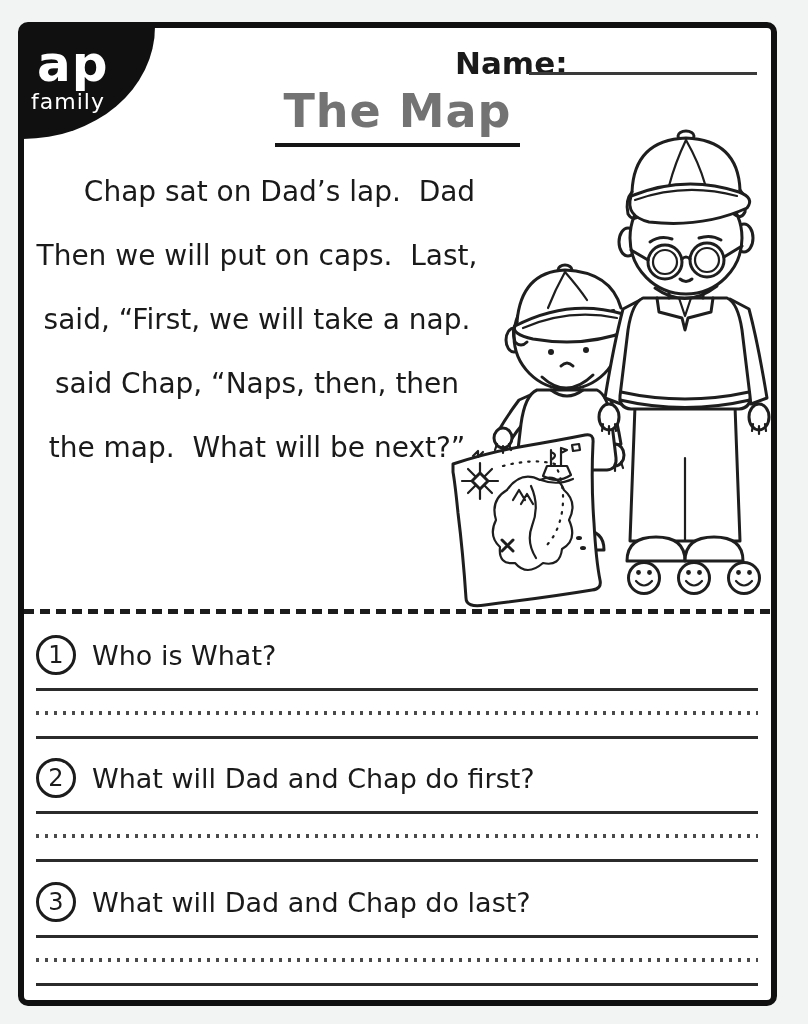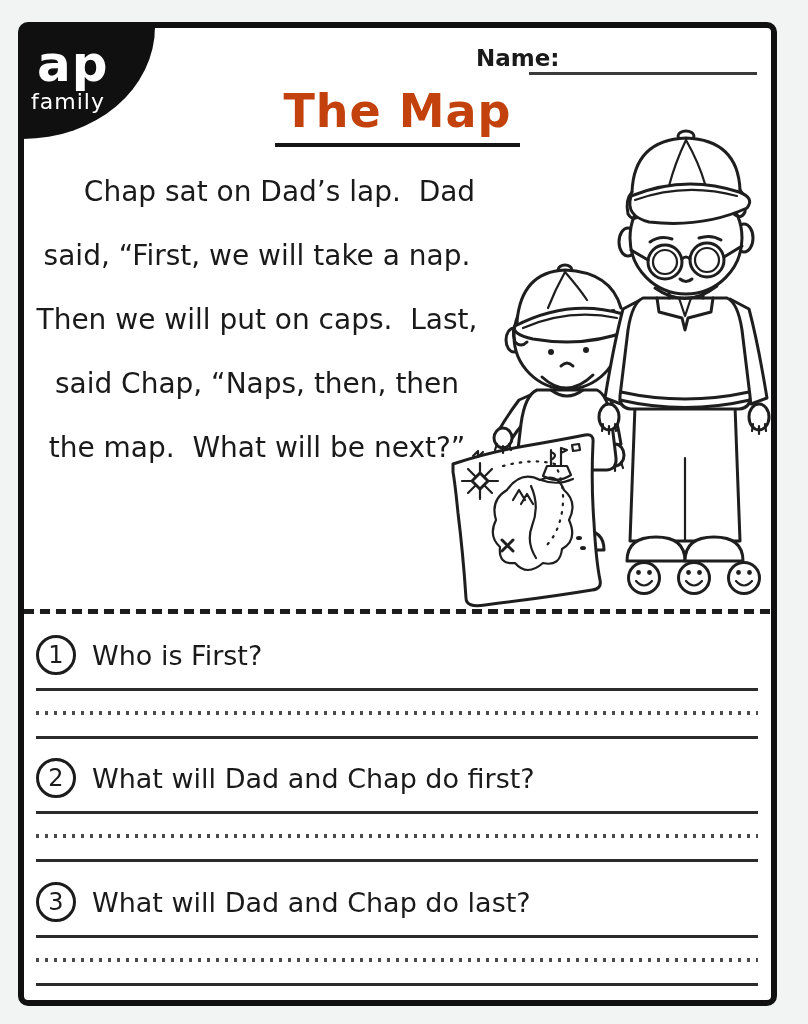--- a/index.html
+++ b/index.html
@@ -6,25 +6,25 @@
   body{font-family:"DejaVu Sans","Liberation Sans",sans-serif;background:#e9ebec;}
   .canvas{position:relative;width:808px;height:1024px;background:#f2f4f4;overflow:hidden;}
   .sheet{position:absolute;left:18px;top:22px;width:759px;height:984px;background:#fff;
          border:6px solid #101010;border-radius:10px;box-sizing:border-box;}
   
   .badge{position:absolute;left:-1px;top:-1px;width:132px;height:112px;background:#101010;
          border-radius:0 0 100% 0;color:#fff;}
   .badge .ap{position:absolute;left:14px;top:8px;font-size:50px;font-weight:bold;letter-spacing:1px;}
   .badge .fam{position:absolute;left:8px;top:62px;font-size:22px;font-weight:400;letter-spacing:1px;}
   
-  .name-label{position:absolute;left:452px;top:17px;font-size:23px;font-weight:bold;color:#1a1a1a;text-align:right;}
+  .name-label{position:absolute;left:431px;top:17px;font-size:31px;font-weight:bold;color:#1a1a1a;text-align:right;}
   .name-line{position:absolute;left:505px;top:44px;width:228px;height:0;border-top:3px solid #3a3a3a;}
   
   .title-wrap{position:absolute;left:0;top:58px;width:747px;text-align:center;}
-  .title{display:inline-block;font-size:46px;font-weight:600;color:#c2410c;letter-spacing:1px;
+  .title{display:inline-block;font-size:46px;font-weight:600;color:#737373;letter-spacing:1px;
          border-bottom:4px solid #151515;padding:0 8px 6px 8px;line-height:1.1;}
   
   .passage{position:absolute;left:8px;top:132px;width:450px;font-size:28px;color:#1a1a1a;text-align:center;}
   .pline{height:64px;line-height:64px;white-space:pre;}
   .pline.indent{text-indent:45px;}
   
   .illu{position:absolute;left:421px;top:100px;width:326px;height:482px;}
   
   .divider{position:absolute;left:0;top:581px;width:747px;height:5px;
            background:repeating-linear-gradient(90deg,#1c1c1c 0 10px,transparent 10px 16px);}
@@ -57,22 +57,22 @@
 
     <div class="name-label">Name:</div>
     <div class="name-line"></div>
 
     <div class="title-wrap">
       <span class="title">The Map</span>
     </div>
 
     <div class="passage">
       <div class="pline indent">Chap sat on Dad’s lap.  Dad</div>
+      <div class="pline">Then we will put on caps.  Last,</div>
       <div class="pline">said, “First, we will take a nap.</div>
-      <div class="pline">Then we will put on caps.  Last,</div>
       <div class="pline">said Chap, “Naps, then, then</div>
       <div class="pline">the map.  What will be next?”</div>
     </div>
 
     <svg class="illu" viewBox="0 0 326 482">
 
       <g>
         <path class="fw" d="M 92 264 L 74 272 Q 62 288 54 302 L 66 312 Q 76 296 88 286 Z"></path>
         <path class="fw" d="M 150 264 L 166 272 Q 172 292 176 316 L 162 321 Q 156 296 148 282 Z"></path>
         <ellipse class="fw" cx="170" cy="327" rx="9" ry="11"></ellipse>
@@ -172,21 +172,21 @@
           <circle class="dot" cx="304.5" cy="444.5" r="2.4"></circle>
         <path class="thin" d="M 291 453 Q 299 462 307 453"></path>
       </g>
     </svg>
 
     <div class="divider"></div>
 
     <div class="qblock" id="q1">
       <div class="q-row">
         <span class="q-num">1</span>
-        <span class="q-text">Who is First?</span>
+        <span class="q-text">Who is What?</span>
       </div>
       <div class="line-solid"></div>
       <div class="line-dotted"></div>
       <div class="line-solid second"></div>
     </div>
 
     <div class="qblock" id="q2">
       <div class="q-row">
         <span class="q-num">2</span>
         <span class="q-text">What will Dad and Chap do first?</span>

